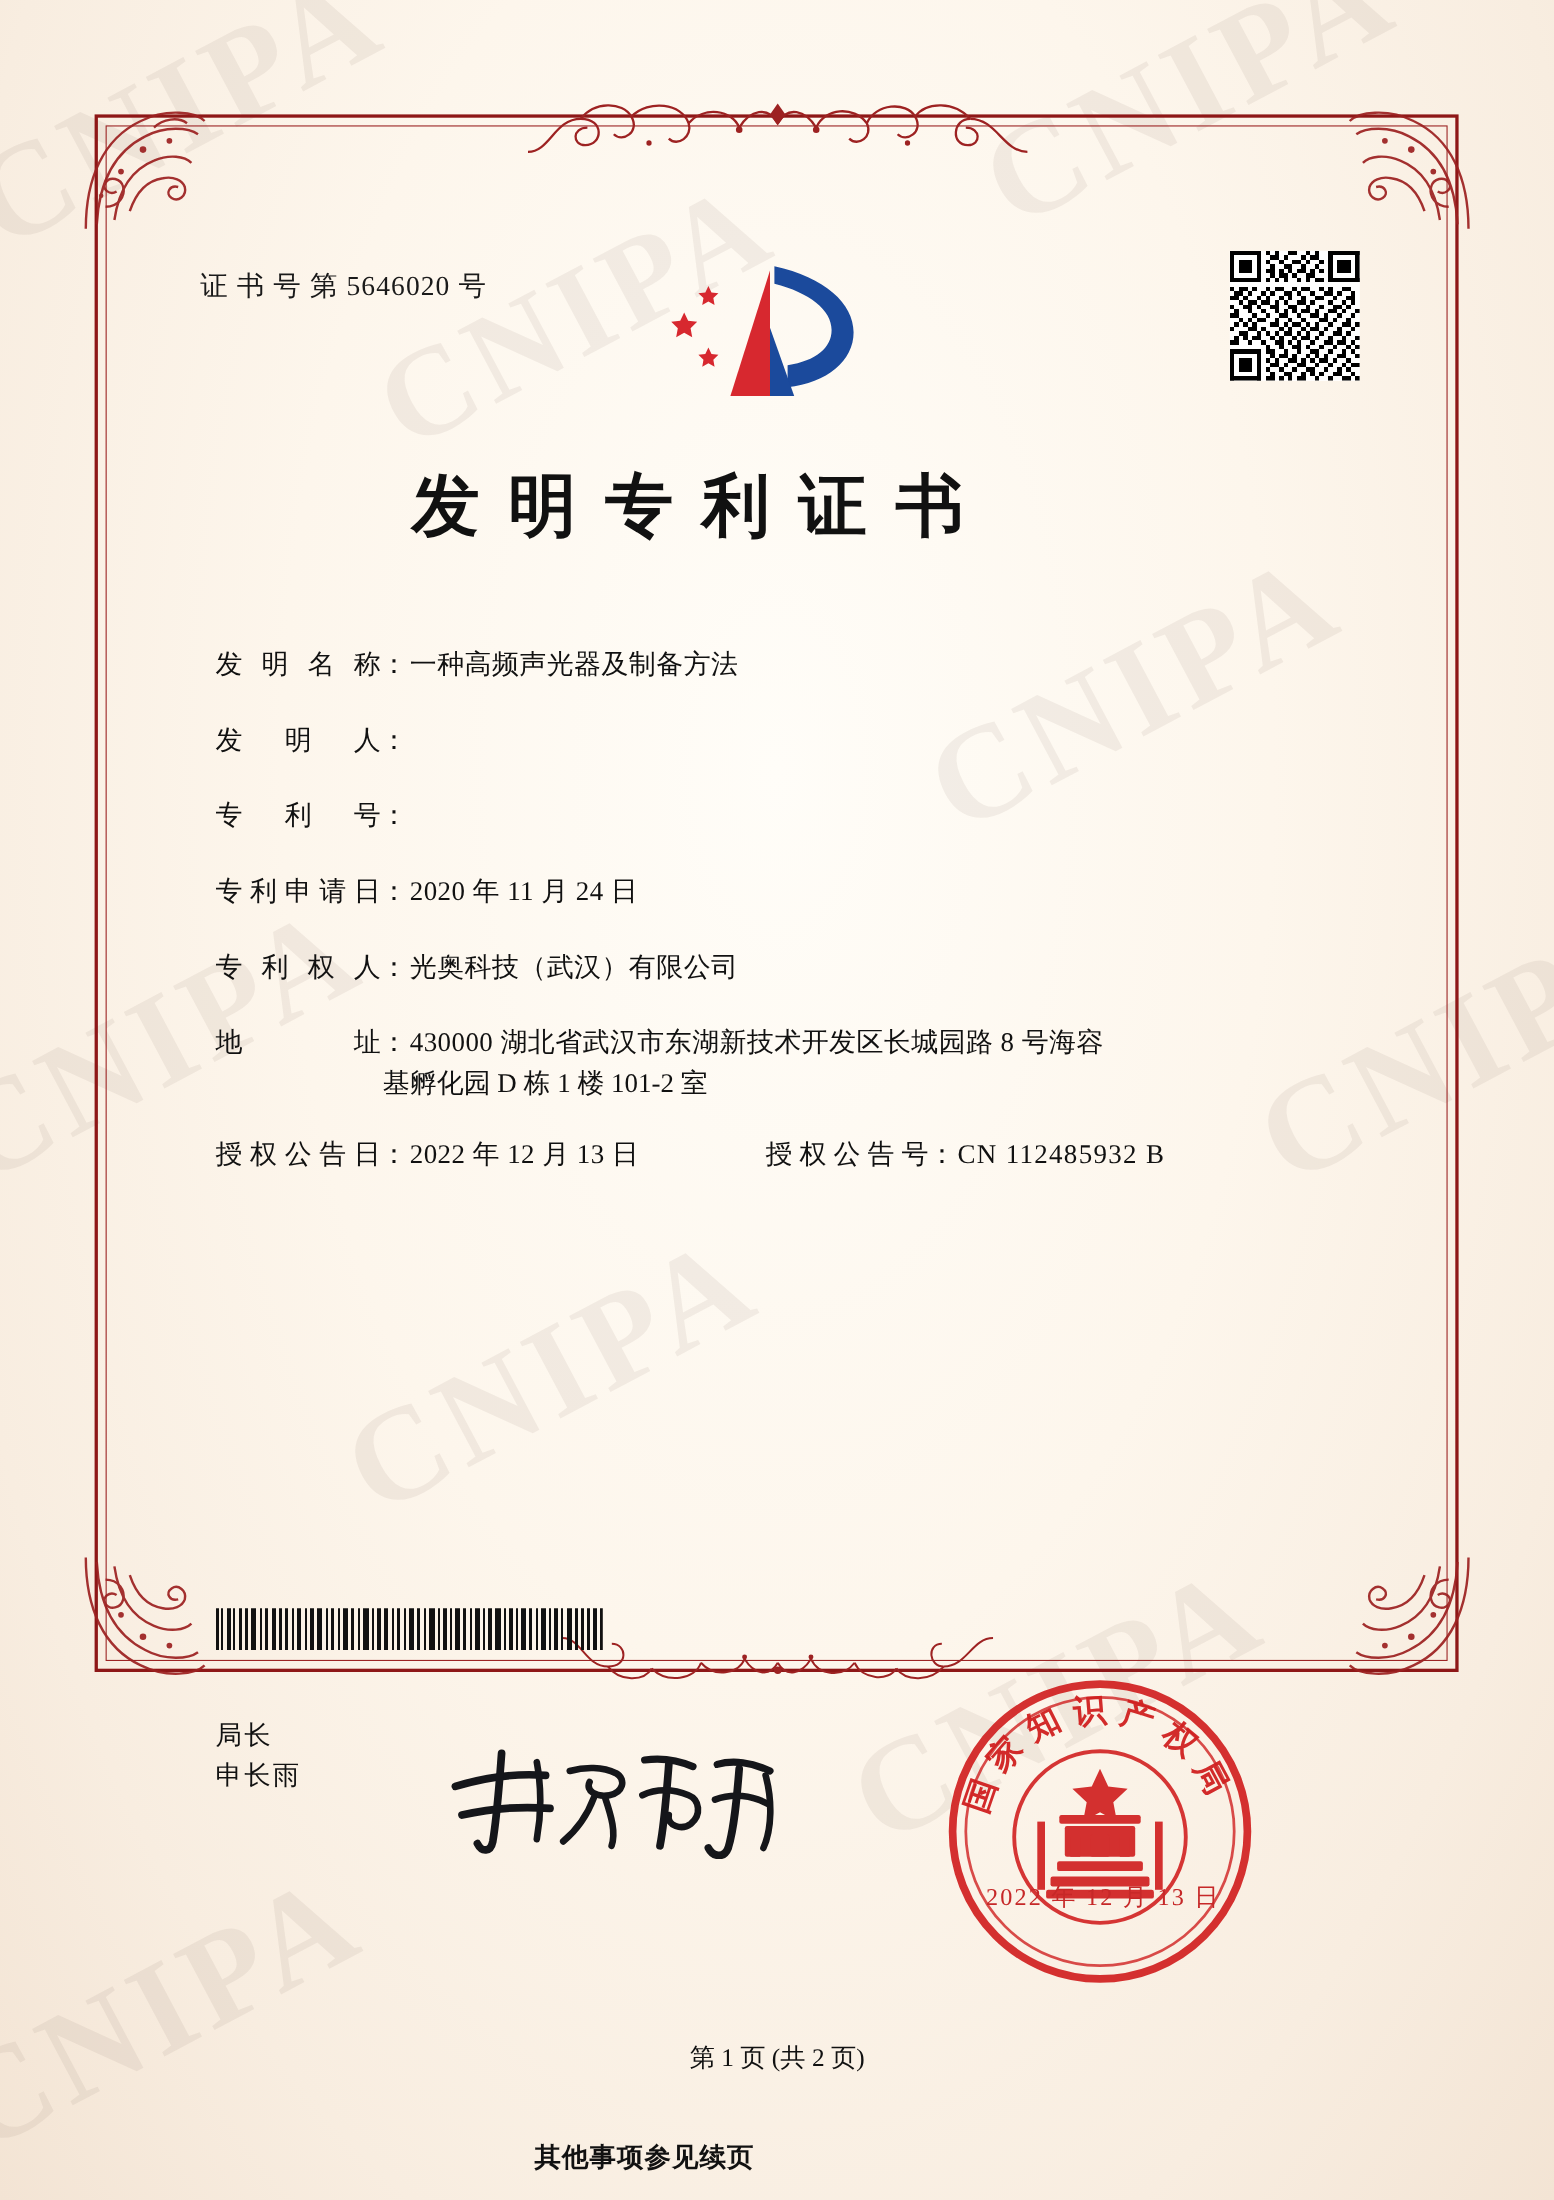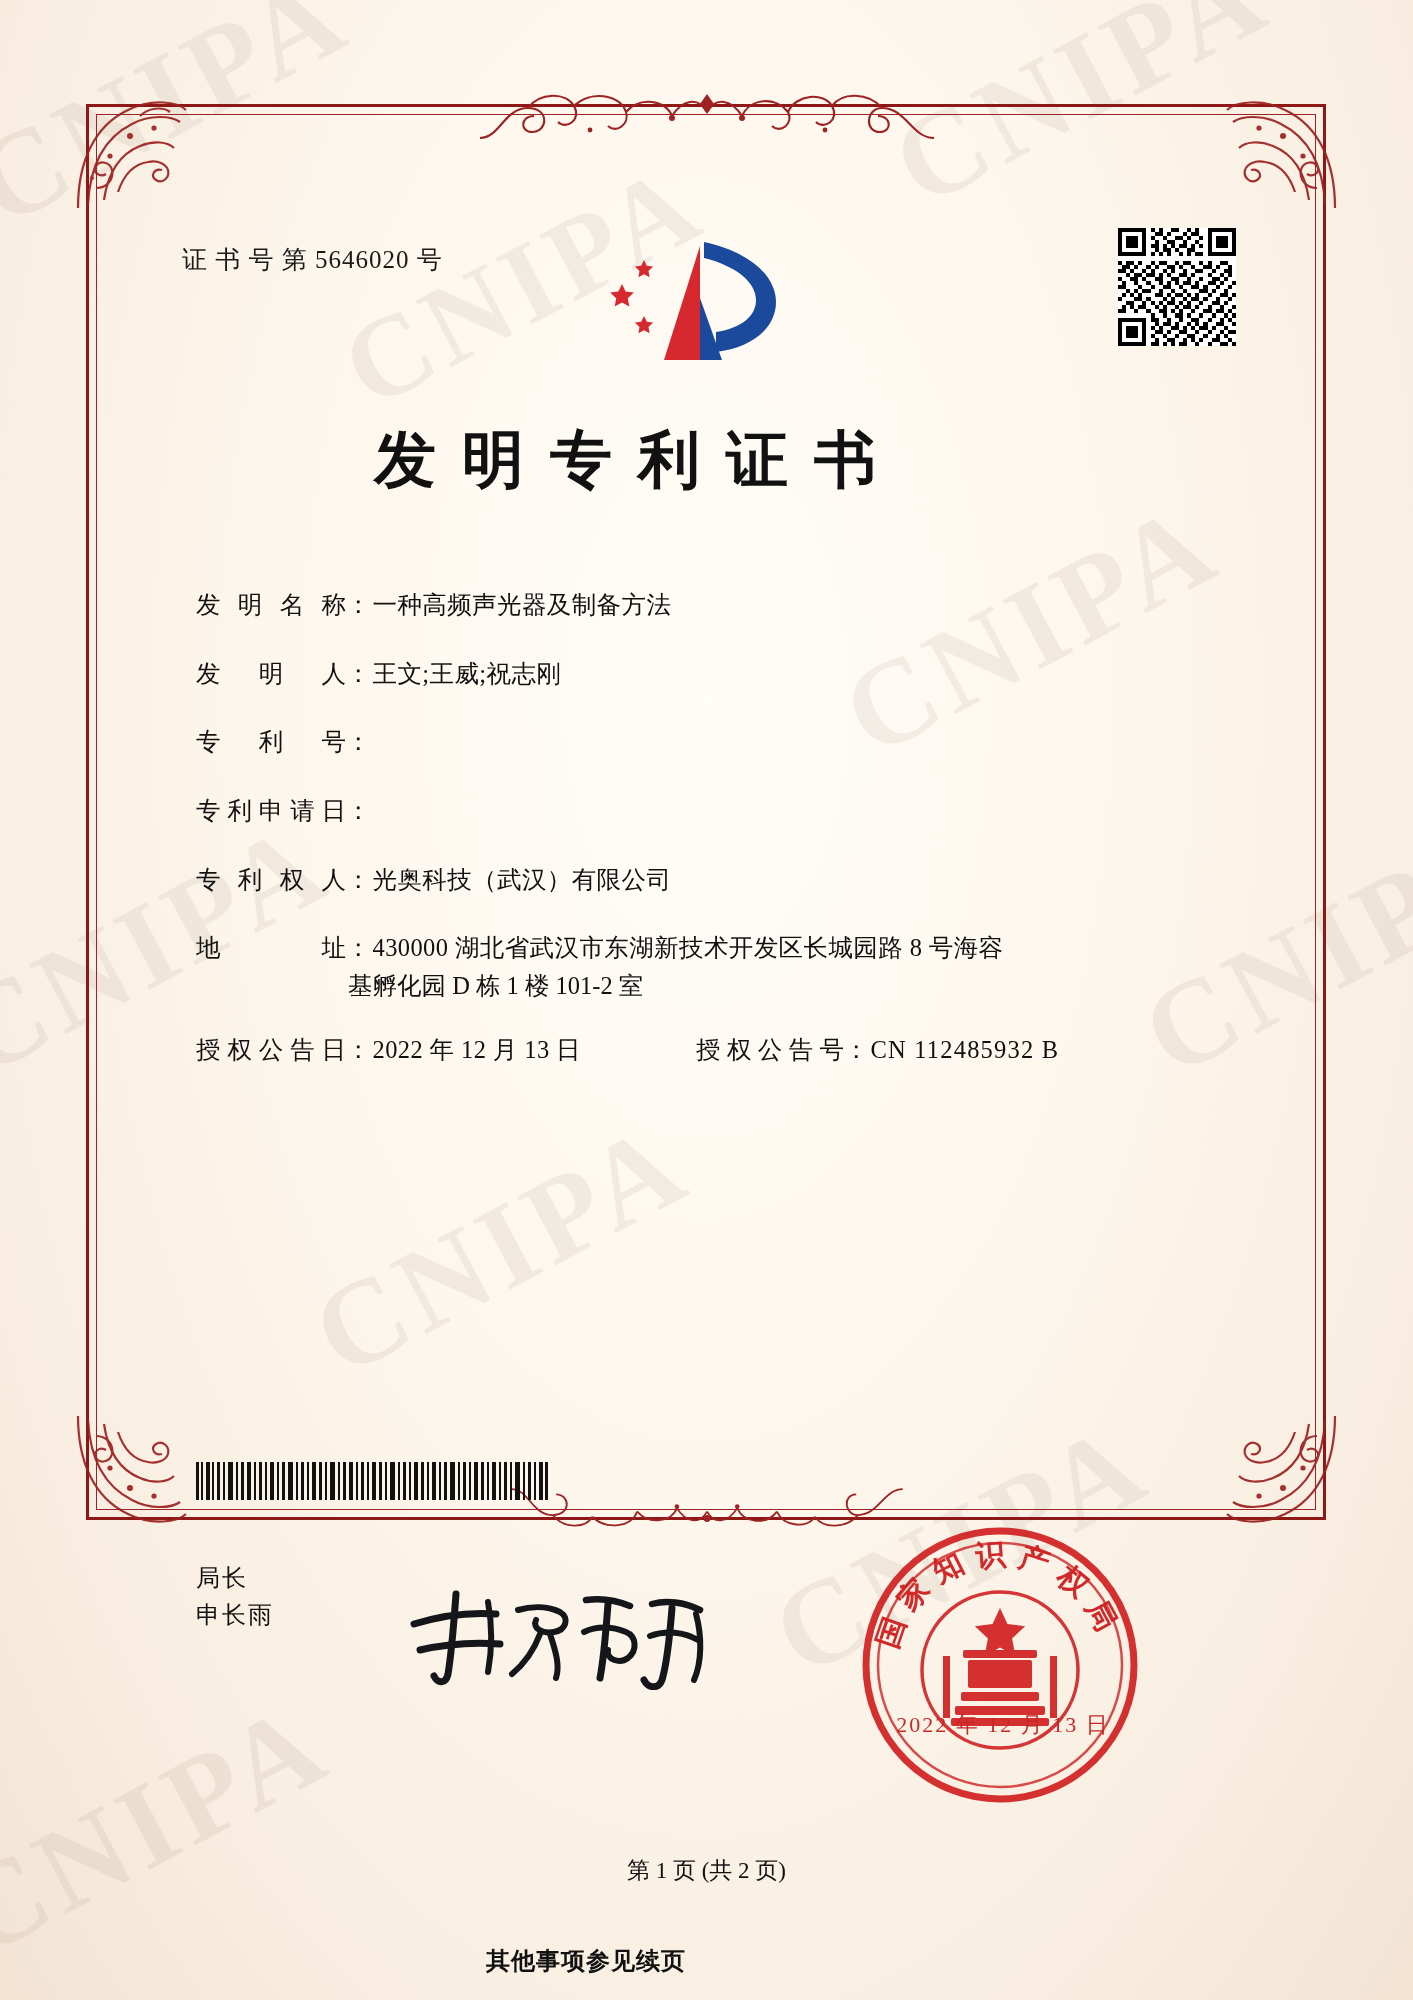--- a/index.html
+++ b/index.html
@@ -693,31 +693,31 @@
 
     <div class="field-row">
       <span class="field-label">发明名称</span>
       <span class="field-colon">：</span>
       <span class="field-value">一种高频声光器及制备方法</span>
     </div>
 
     <div class="field-row">
       <span class="field-label">发明人</span>
       <span class="field-colon">：</span>
-      <span class="field-value">王文;王威;祝志刚</span>
     </div>
 
     <div class="field-row">
       <span class="field-label">专利号</span>
       <span class="field-colon">：</span>
     </div>
 
     <div class="field-row">
       <span class="field-label">专利申请日</span>
       <span class="field-colon">：</span>
+      <span class="field-value">2020 年 11 月 24 日</span>
     </div>
 
     <div class="field-row">
       <span class="field-label">专利权人</span>
       <span class="field-colon">：</span>
       <span class="field-value">光奥科技（武汉）有限公司</span>
     </div>
 
     <div class="field-row" style="margin-bottom:34px; flex-wrap:wrap;">
       <span class="field-label">地址</span>

